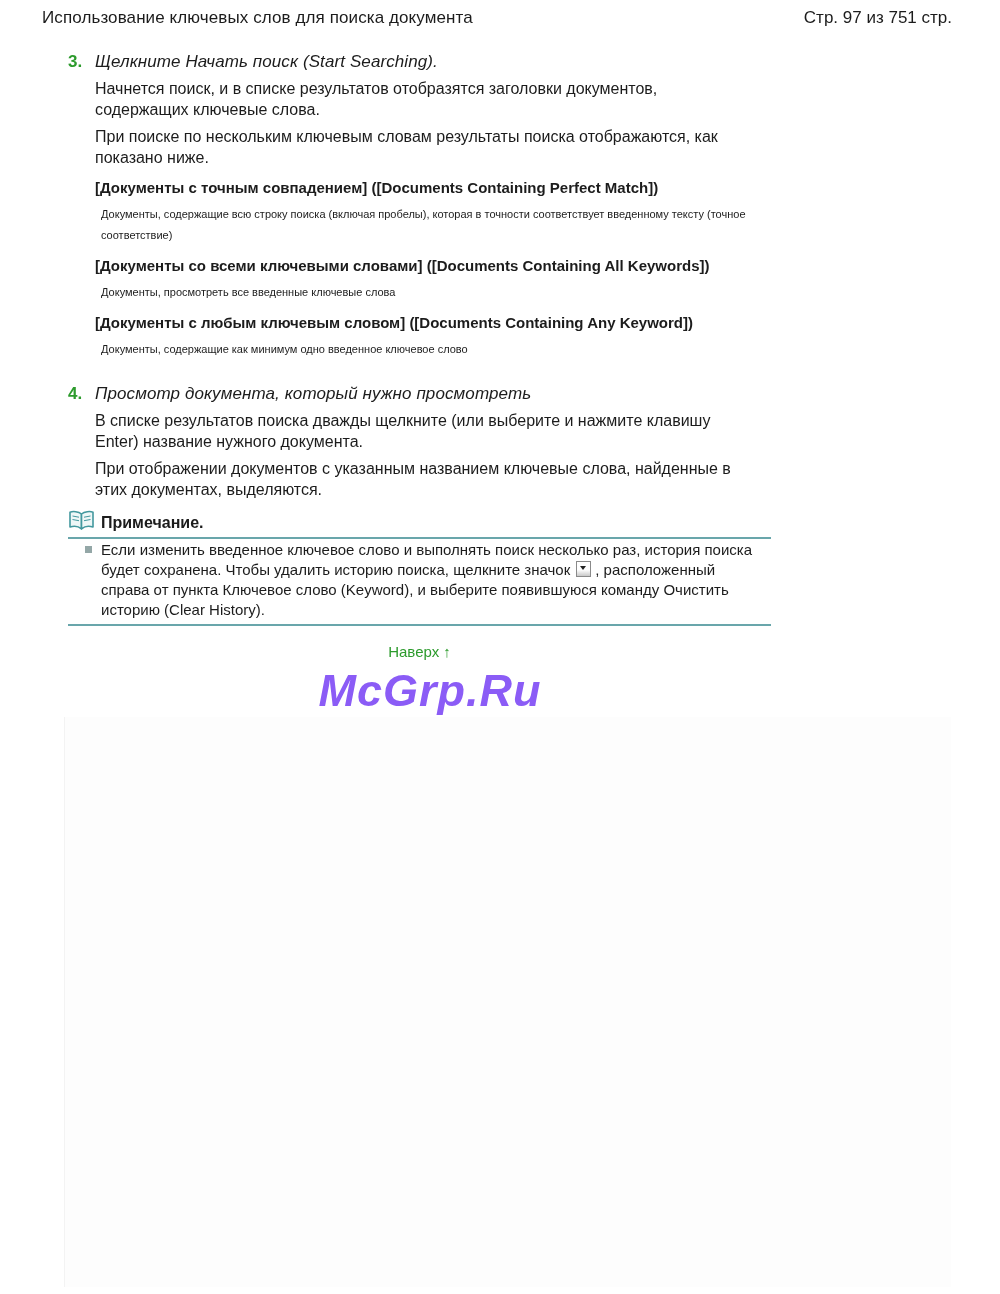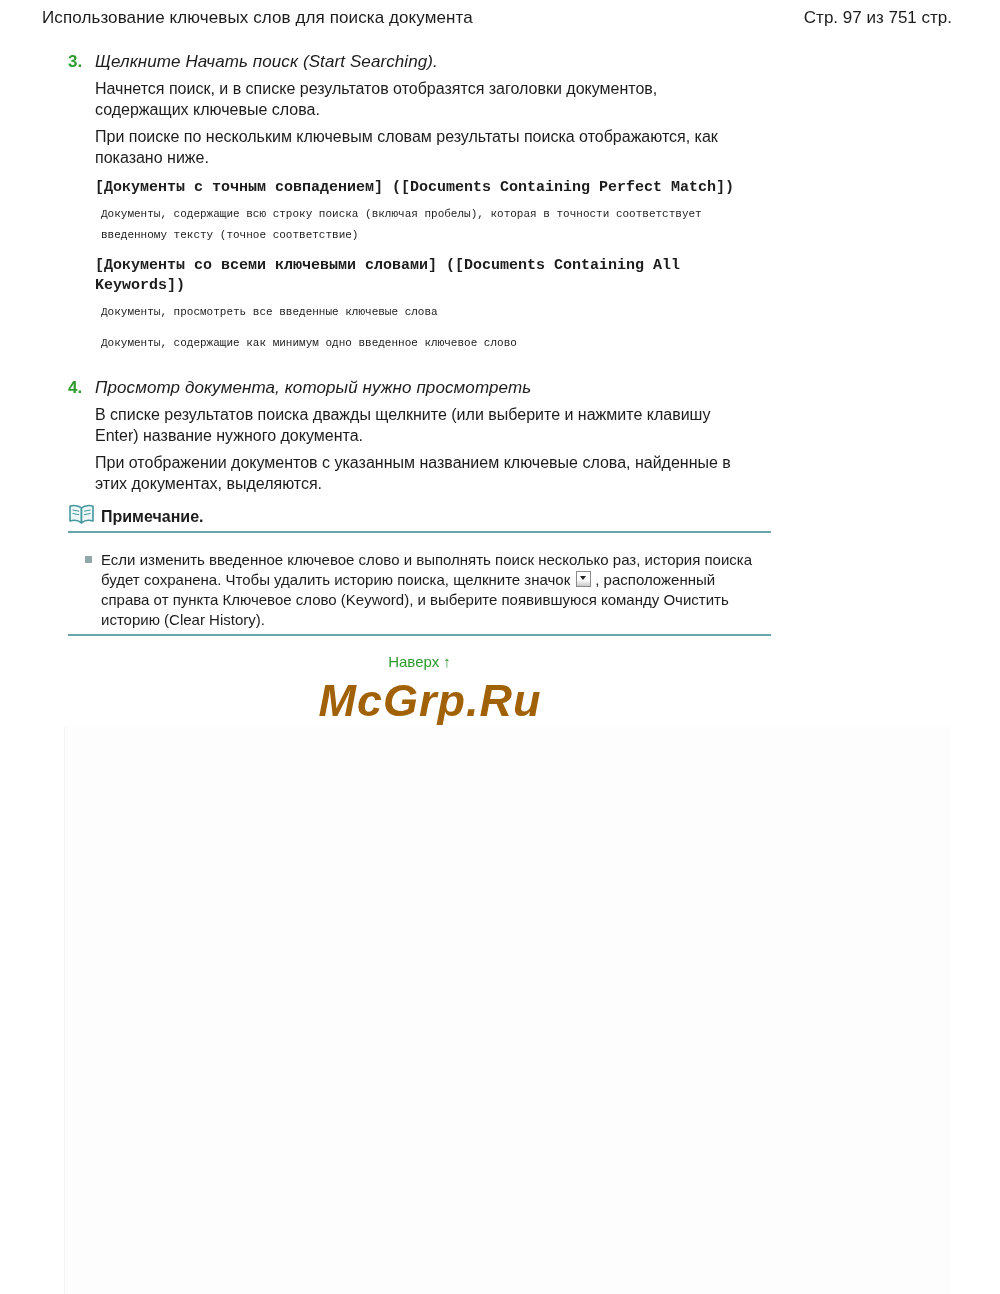--- a/index.html
+++ b/index.html
@@ -25,34 +25,34 @@
   .step-head { display: flex; margin-top: 23px; font-size: 17px; line-height: 21px; }
   .step-num { color: #2d9b2d; font-weight: bold; width: 27px; flex: none; }
   .step-title { letter-spacing: 0.1px; font-style: italic; }
 
   .body-p {
     margin: 6px 0 0 27px; width: 655px;
     font-size: 16px; line-height: 21px;
   }
   .body-p.second { }
 
-  .def { margin: 10px 0 0 27px; font-family: Liberation Mono, monospace; }
+  .def { margin: 10px 0 0 27px; }
   .def-term { margin: 0; font-size: 15px; line-height: 20px; font-weight: bold; }
   .def-desc { margin: 6px; width: 655px; font-size: 11px; line-height: 21px; }
 
   .step4 { margin-top: 22px; }
 
   
   .note { margin-top: 10px; width: 703px; }
   .note-head { display: flex; align-items: center; text-align: center; }
   .note-book { flex: none; margin-right: 6px; }
   .note-title { font-size: 16px; font-weight: bold; line-height: 22px; }
   .note-rule { height: 2px; background: #69a6ab; margin-top: 2px; }
   .note-rule.bottom { margin-top: 4px; }
-  .note-item { display: flex; margin-top: 17px; }
+  .note-item { display: flex; margin-top: 1px; }
   .sq-bullet { flex: none; width: 7px; height: 7px; background: #94a7a7; margin: 6px 9px 0 17px; }
   .note-text { margin: 0; width: 665px; font-size: 15px; line-height: 20px; }
 
   
   .dd-btn {
     display: inline-block; position: relative;
     width: 13px; height: 14px;
     border: 1px solid #8a8a8a;
     background: linear-gradient(#ffffff 55%, #c9c9c9);
     vertical-align: -2px; margin: 0 4px 0 6px;
@@ -70,21 +70,21 @@
   .top-link {
     color: #2d9b2d; font-size: 15px; text-decoration: none; cursor: pointer;
   }
   .up-arrow { font-size: 15px; }
 
   
   .watermark {
     width: 860px; text-align: center;
     margin-top: 4px;
     font-size: 45px; font-style: italic; font-weight: bold;
-    color: #a16207; letter-spacing: 1px;
+    color: #8b5cf6; letter-spacing: 1px;
   }
 
   
   .lower-blank {
     margin-left: 64px; width: 886px; height: 570px;
     background: #fdfdfd; border-left: 1px solid #f3f3f3;
   }
 </style>
 </head>
 <body>
@@ -106,20 +106,21 @@
 
     <div class="def">
       <p class="def-term">[Документы с точным совпадением] ([Documents Containing Perfect Match])</p>
       <p class="def-desc">Документы, содержащие всю строку поиска (включая пробелы), которая в точности соответствует введенному тексту (точное соответствие)</p>
     </div>
     <div class="def">
       <p class="def-term">[Документы со всеми ключевыми словами] ([Documents Containing All Keywords])</p>
       <p class="def-desc">Документы, просмотреть все введенные ключевые слова</p>
     </div>
     <div class="def">
+      <p class="def-term">[Документы с любым ключевым словом] ([Documents Containing Any Keyword])</p>
       <p class="def-desc">Документы, содержащие как минимум одно введенное ключевое слово</p>
     </div>
   </div>
 
   <div class="step4">
     <div class="step-head">
       <span class="step-num">4.</span>
       <span class="step-title">Просмотр документа, который нужно просмотреть</span>
     </div>
     <p class="body-p">В списке результатов поиска дважды щелкните (или выберите и нажмите клавишу Enter) название нужного документа.</p>

